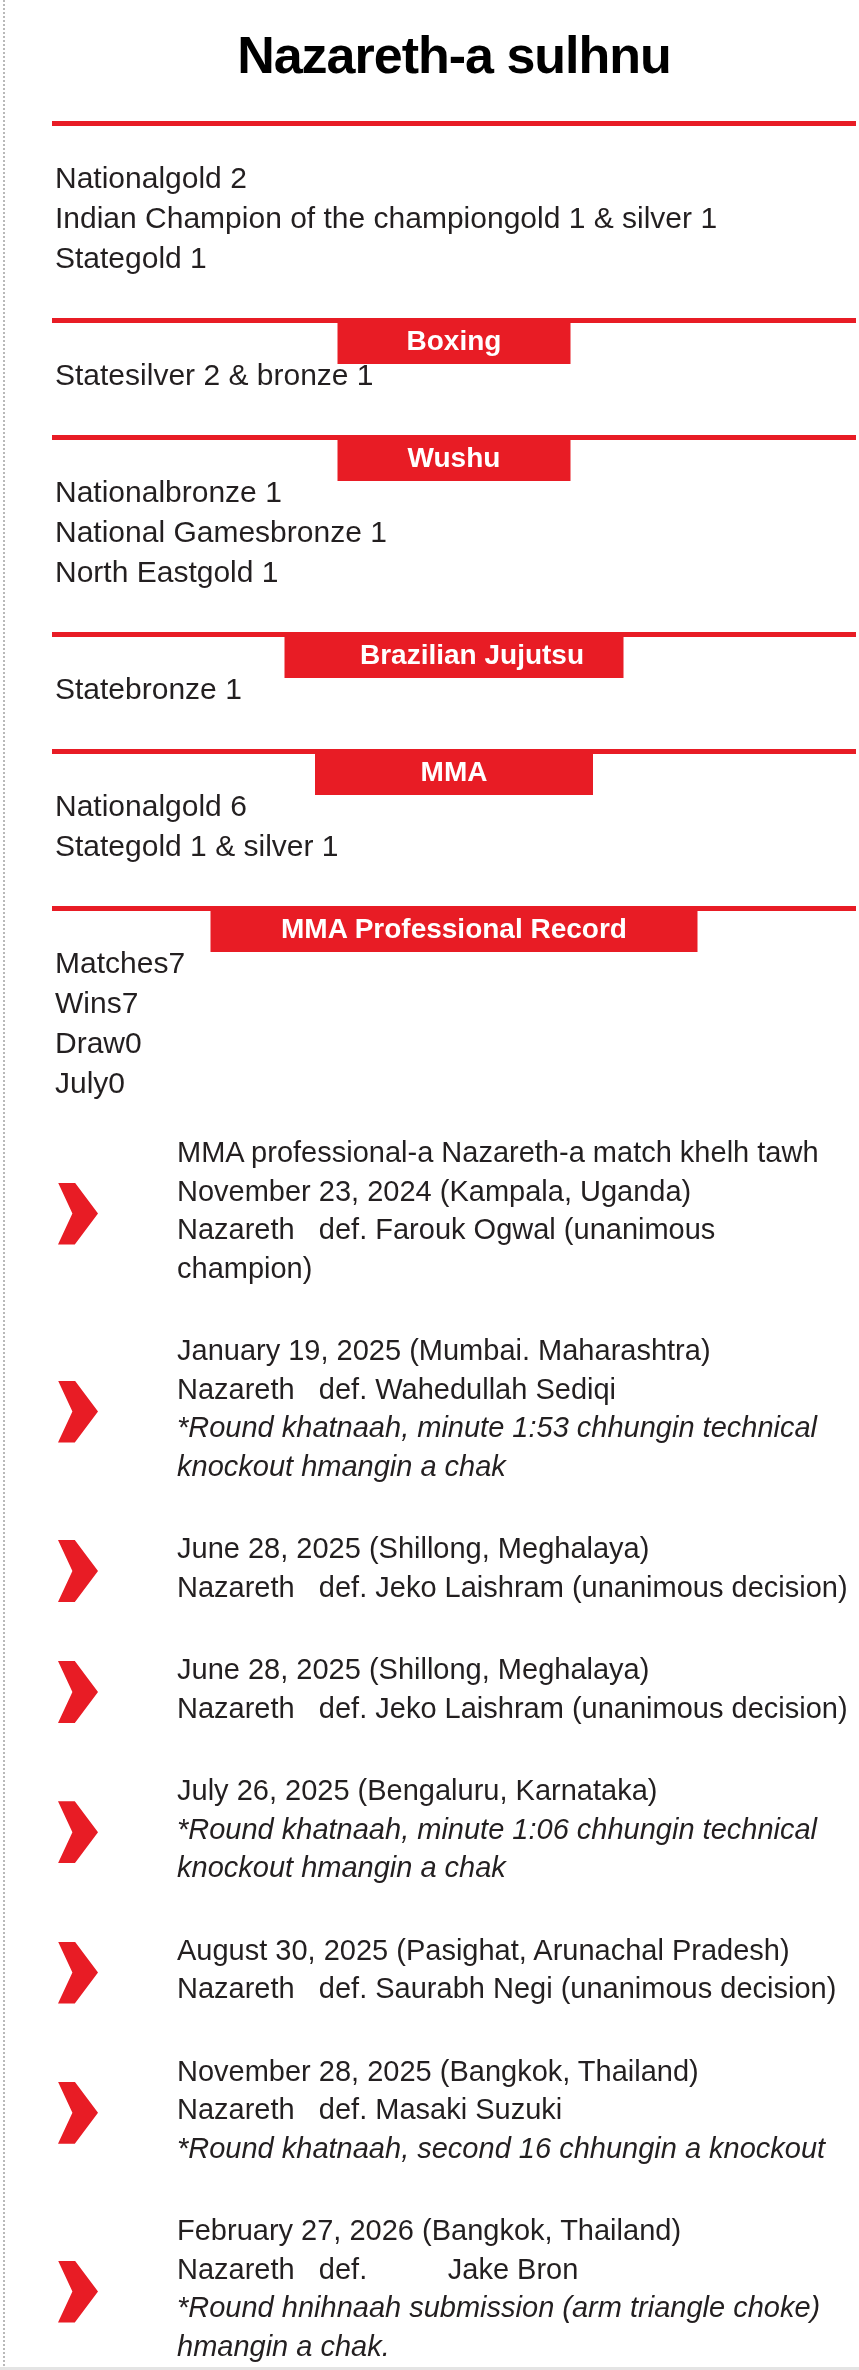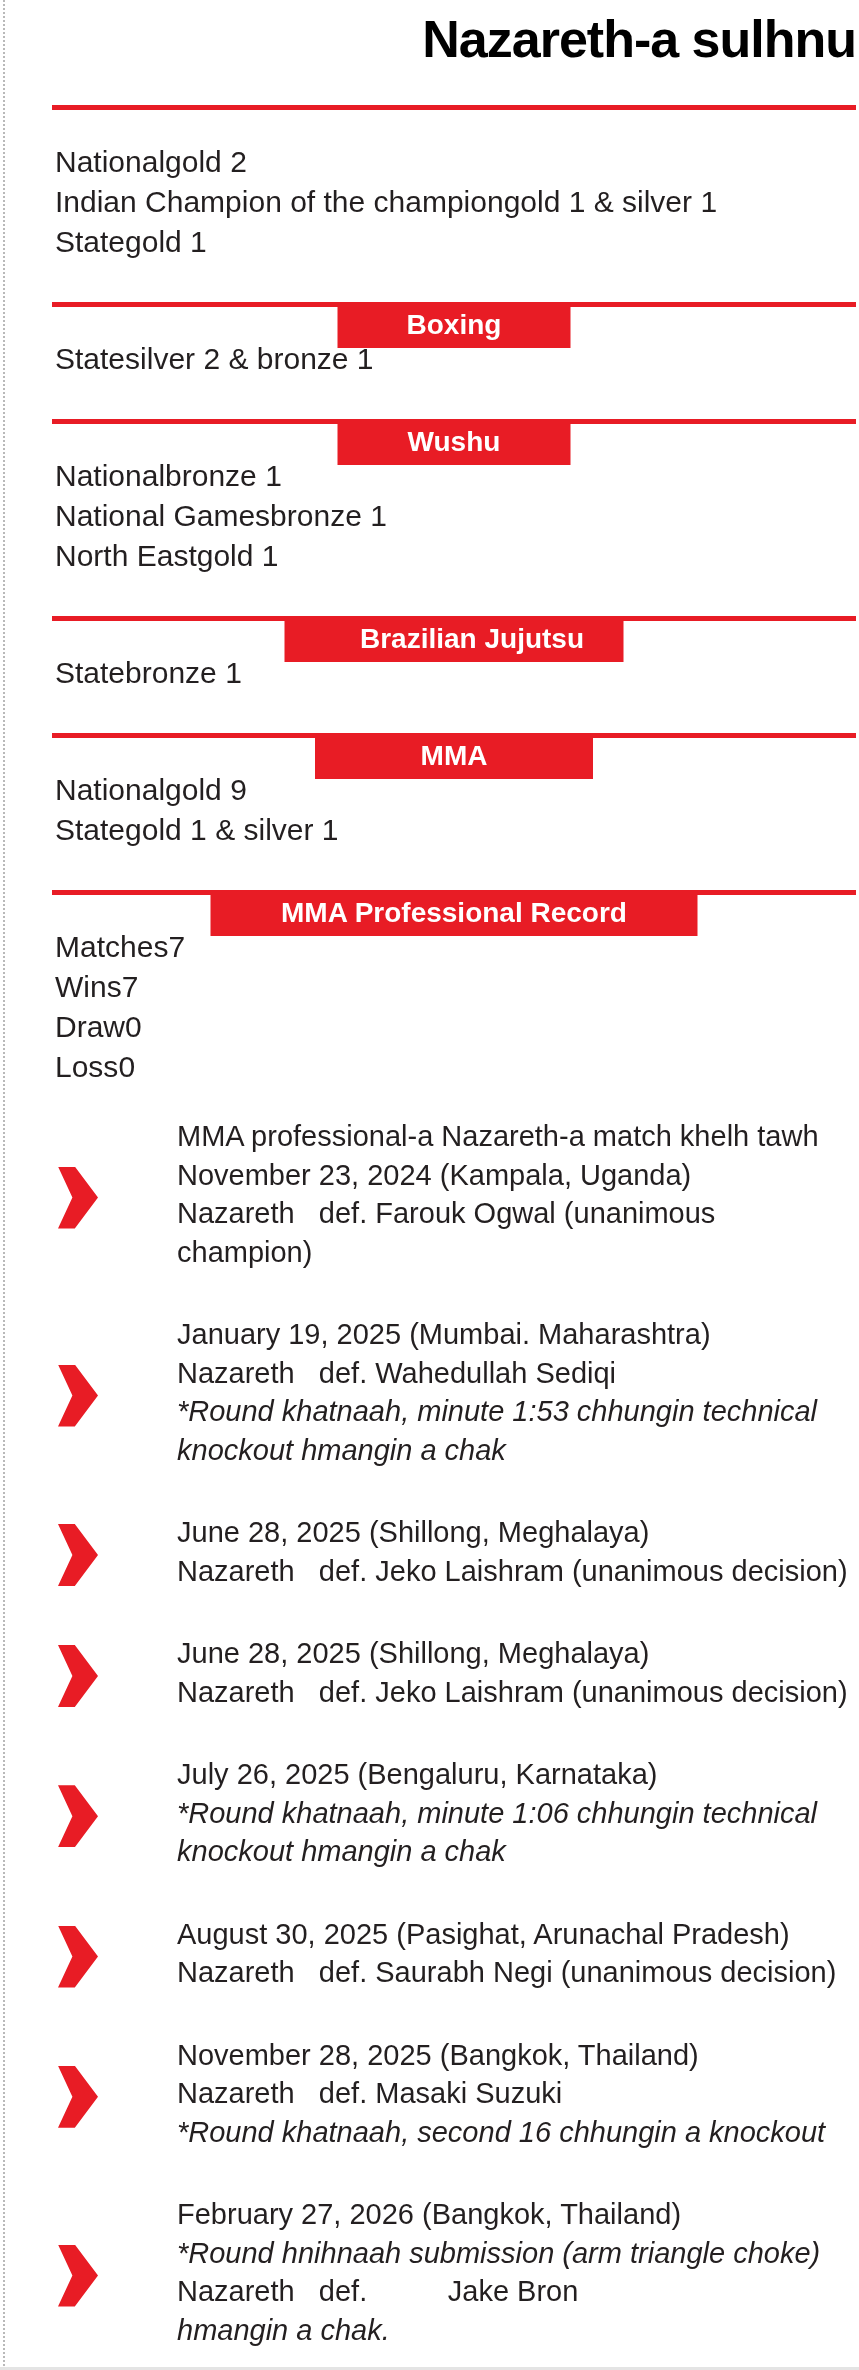--- a/index.html
+++ b/index.html
@@ -21,24 +21,24 @@
   }
   .edge-bottom {
     position: absolute; left: 0; right: 0; bottom: 0;
     height: 3px; background: #e4e4e4;
   }
   .content {
     position: absolute; left: 52px; top: 0;
     width: 804px;
   }
   .title {
-    margin-top: 4px;
+    margin-top: 20px;
     margin-bottom: 31px;
     height: 70px; line-height: 70px;
-    text-align: right;
+    text-align: center;
     font-size: 52px; font-weight: bold;
     color: #000;
     letter-spacing: -1px;
   }
   .section { position: relative; margin-bottom: 40px; }
   .section.last { margin-bottom: 30px; }
   .rule { height: 5px; background: #e81c25; }
   .badge {
     position: absolute; top: 0; left: 50%;
     transform: translateX(-50%);
@@ -151,21 +151,21 @@
         </div>
       </div>
     </div>
 
     <div class="section">
       <div class="rule"></div>
       <div class="badge w-mma">MMA</div>
       <div class="rows">
         <div class="row">
           <span class="label">National</span>
-          <span class="value">gold 9</span>
+          <span class="value">gold 6</span>
         </div>
         <div class="row">
           <span class="label">State</span>
           <span class="value">gold 1 &amp; silver 1</span>
         </div>
       </div>
     </div>
 
     <div class="section last">
       <div class="rule"></div>
@@ -177,21 +177,21 @@
         </div>
         <div class="row">
           <span class="label">Wins</span>
           <span class="value">7</span>
         </div>
         <div class="row">
           <span class="label">Draw</span>
           <span class="value">0</span>
         </div>
         <div class="row">
-          <span class="label">Loss</span>
+          <span class="label">July</span>
           <span class="value">0</span>
         </div>
       </div>
     </div>
 
     <div class="entries">
 
       <div class="entry">
         <span class="chev"></span>
         <div class="etext">
@@ -250,22 +250,22 @@
           <span class="line">November 28, 2025 (Bangkok, Thailand)</span>
           <span class="line">Nazareth   def. Masaki Suzuki</span>
           <span class="line note">*Round khatnaah, second 16 chhungin a knockout</span>
         </div>
       </div>
 
       <div class="entry">
         <span class="chev"></span>
         <div class="etext">
           <span class="line">February 27, 2026 (Bangkok, Thailand)</span>
+          <span class="line">Nazareth   def.          Jake Bron</span>
           <span class="line note">*Round hnihnaah submission (arm triangle choke)</span>
-          <span class="line">Nazareth   def.          Jake Bron</span>
           <span class="line note">hmangin a chak.</span>
         </div>
       </div>
 
     </div>
   </div>
 
   <div class="edge-bottom"></div>
 </div>
 

